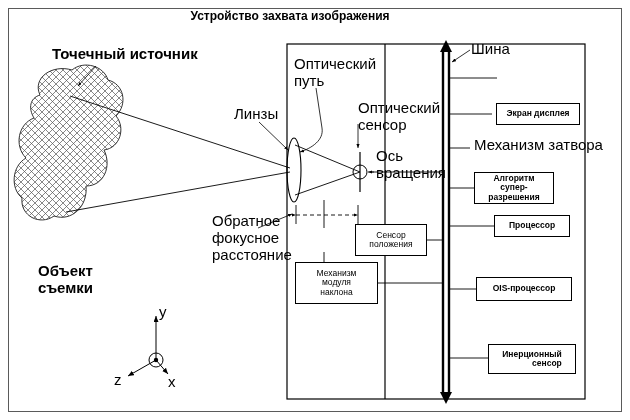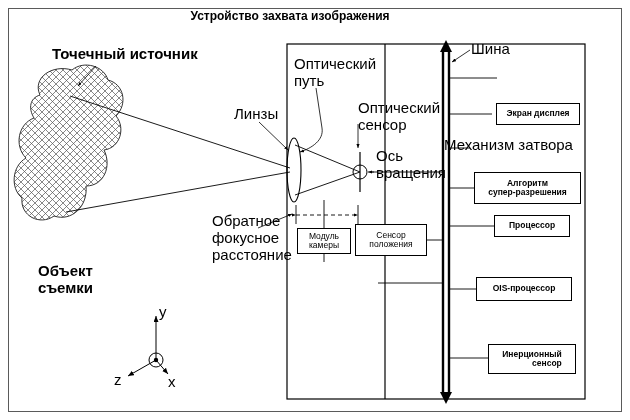--- a/index.html
+++ b/index.html
@@ -156,37 +156,38 @@
 
   <div class="lbl" style="left:376px; top:148px;">Ось
 вращения</div>
 
   <div class="lbl" style="left:212px; top:213px;">Обратное
 фокусное
 расстояние</div>
 
   <div class="lbl" style="left:471px; top:41px;">Шина</div>
 
-  <div class="lbl" style="left:444px; top:137px;">Механизм затвора</div>
+  <div class="lbl" style="left:474px; top:137px;">Механизм затвора</div>
 
   <div class="lbl" style="left:159px; top:304px;">y</div>
   <div class="lbl" style="left:168px; top:374px;">x</div>
   <div class="lbl" style="left:114px; top:372px;">z</div>
 
-  <div class="box" style="left:297px; top:228px; width:54px; height:26px;">Модуль
-камеры</div>
 
   <div class="box" style="left:355px; top:224px; width:72px; height:32px;">Сенсор
 положения</div>
 
+  <div class="box" style="left:295px; top:262px; width:83px; height:42px;">Механизм
+модуля
+наклона</div>
 
 
   <div class="box bus-box" style="left:496px; top:103px; width:84px; height:22px;">Экран дисплея</div>
 
-  <div class="box bus-box" style="left:474px; top:172px; width:107px; height:32px;">Алгоритм
+  <div class="box bus-box" style="left:474px; top:172px; width:80px; height:32px;">Алгоритм
 супер-разрешения</div>
 
   <div class="box bus-box" style="left:494px; top:215px; width:76px; height:22px;text-align:center;">Процессор</div>
 
   <div class="box bus-box" style="left:476px; top:277px; width:96px; height:24px;">OIS-процессор</div>
 
   <div class="box bus-box" style="left:488px; top:344px; width:88px; height:30px;text-align:right;">Инерционный
 сенсор</div>
 
 </div>

